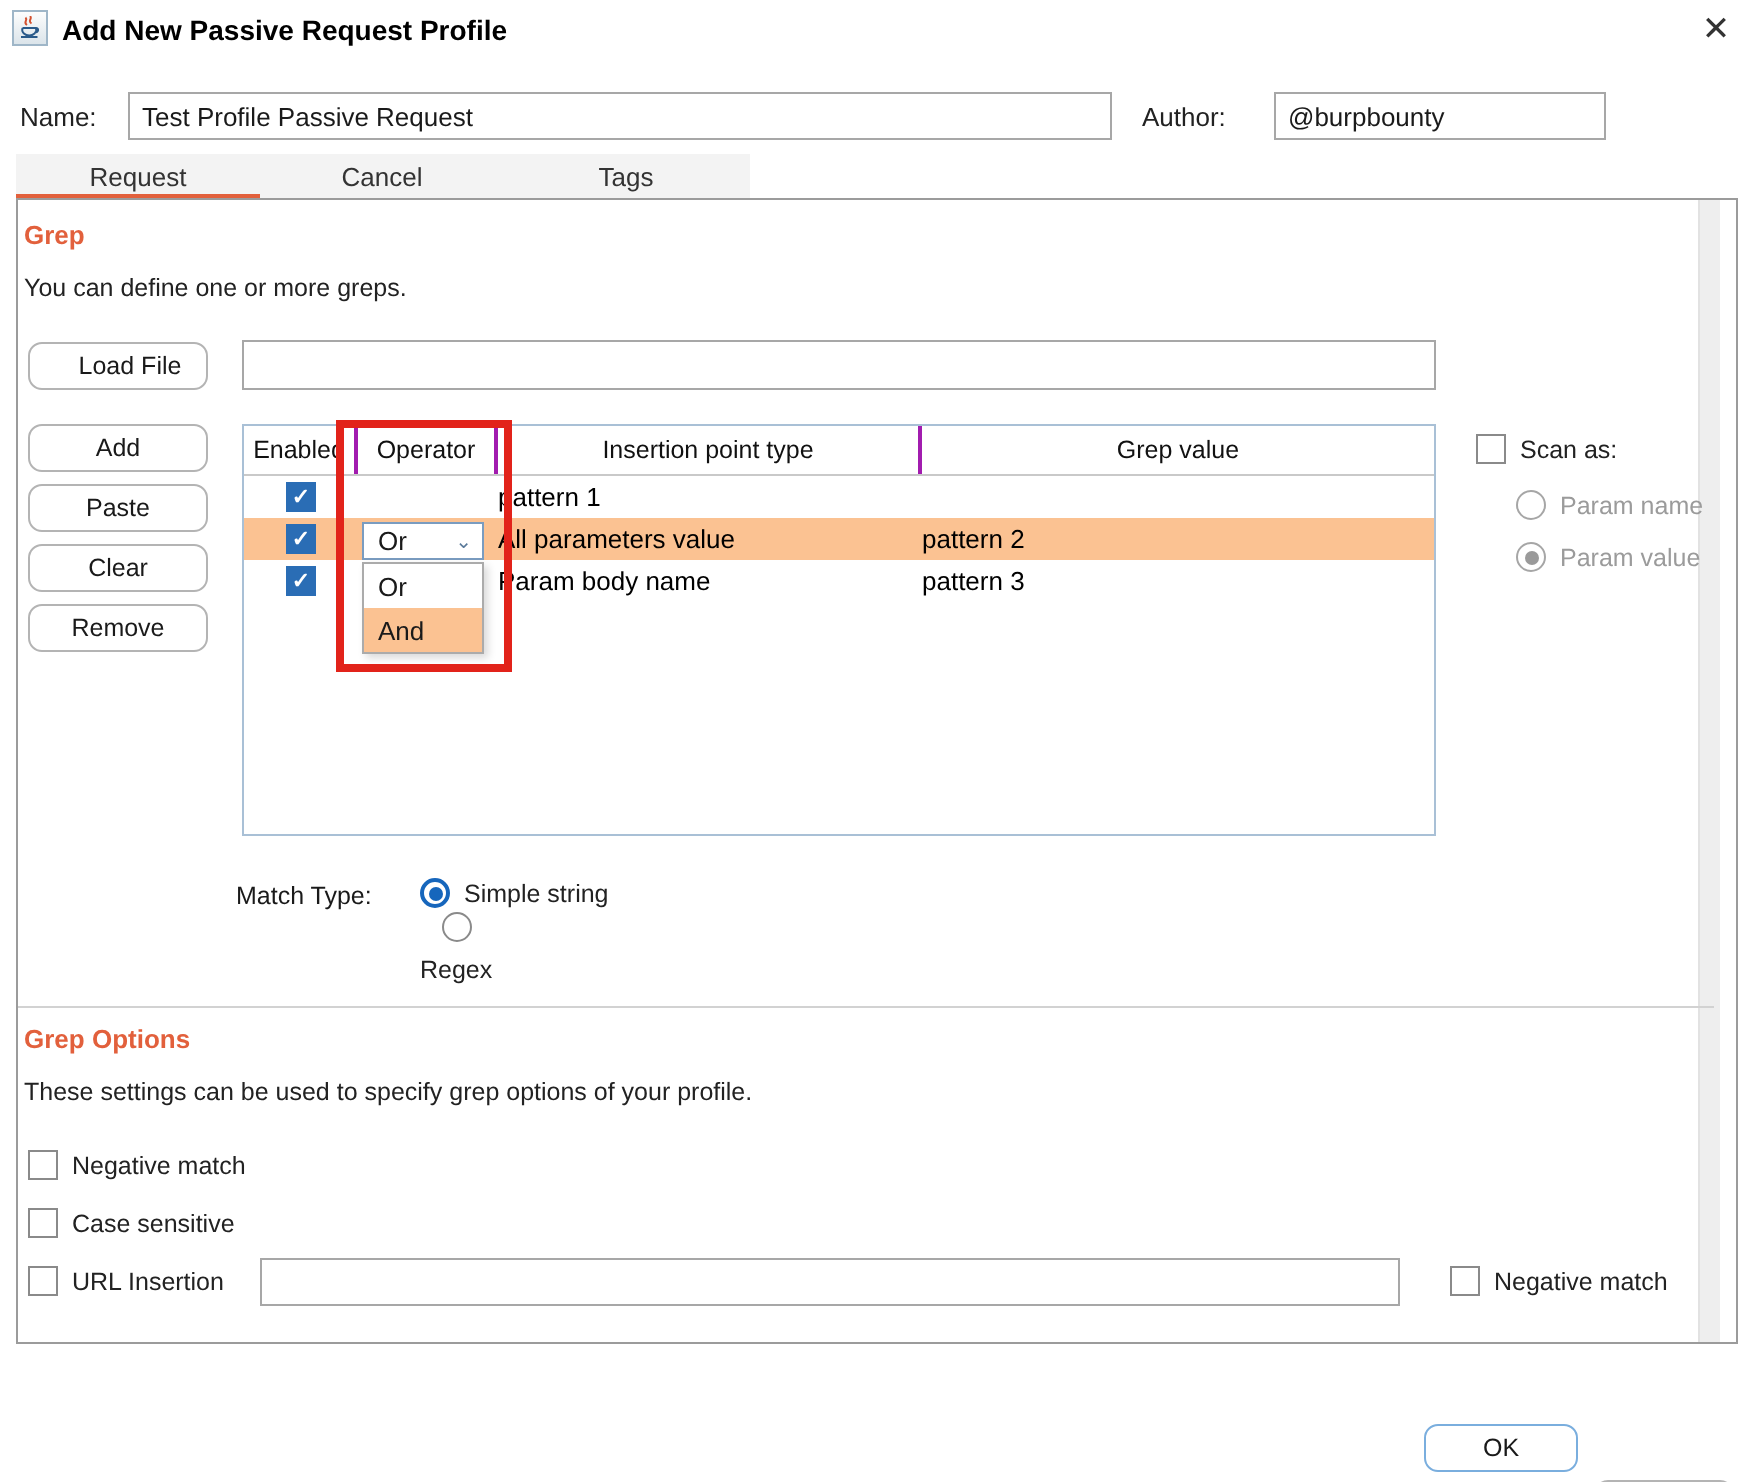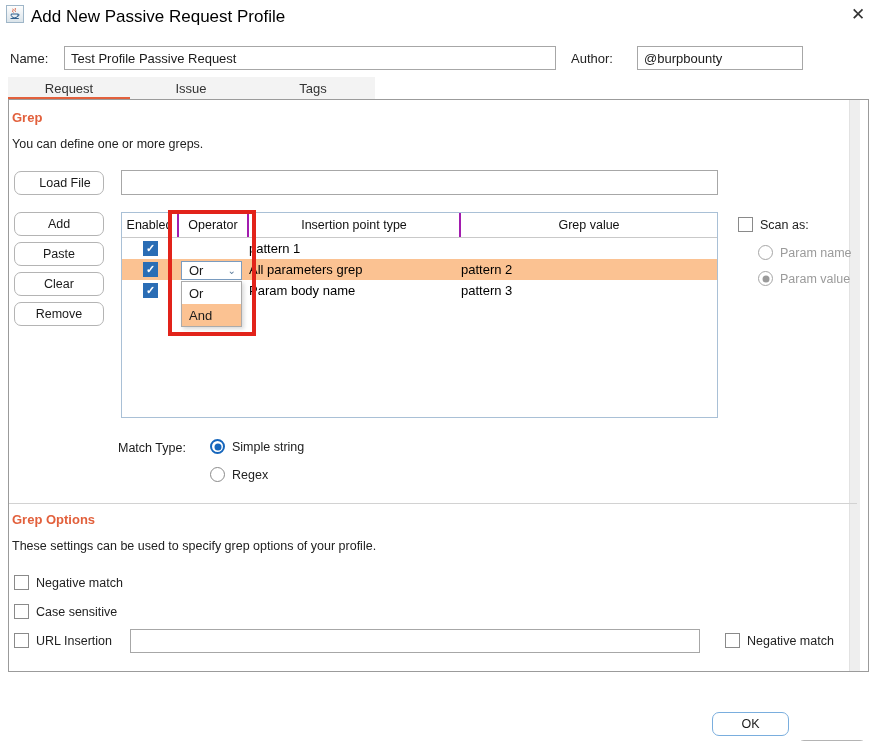--- a/index.html
+++ b/index.html
@@ -15,21 +15,21 @@
   .abs { position:absolute; }
 
   
   .titlebar { left:0; top:0; width:873px; height:28px; background:#fff; }
   .app-icon {
     left:6px; top:5px; width:18px; height:18px;
     border:1px solid #9fb6c8;
     background:linear-gradient(180deg,#fdfdfd,#dbe4ea);
     display:flex; align-items:center; justify-content:center;
   }
-  .title-text { left:31px; top:7px; font-weight:400; font-size:17px; color:#000; }
+  .title-text { left:31px; top:7px; font-weight:700; font-size:14px; color:#000; }
   .close-btn {
     left:846px; top:2px; width:24px; height:24px;
     display:flex; align-items:center; justify-content:center;
     font-size:17px; color:#333; cursor:pointer; background:transparent; border:none;
   }
 
   
   .field-label { top:51px; font-size:13px; color:#222; }
   input.txt {
     border:1px solid #a7a7a7; background:#fff; font-family:inherit;
@@ -163,21 +163,21 @@
   <button class="abs close-btn">✕</button>
 </div>
 
 <div class="abs field-label" style="left:10px;">Name:</div>
 <input class="abs txt name-input" value="Test Profile Passive Request" style="">
 <div class="abs field-label" style="left:571px;">Author:</div>
 <input class="abs txt author-input" value="@burpbounty" style="">
 
 <div class="abs tabstrip">
   <div class="tab selected">Request</div>
-  <div class="tab">Issue</div>
+  <div class="tab">Cancel</div>
   <div class="tab">Tags</div>
 </div>
 
 <div class="abs panel"></div>
 <div class="abs scroll-track"></div>
 
 <div class="abs section-heading" style="left:12px; top:110px;">Grep</div>
 <div class="abs section-desc" style="left:12px; top:137px;">You can define one or more greps.</div>
 
 <button class="abs btn" style="left:14px; top:171px; width:90px; height:24px;padding-left:12px;">Load File</button>
@@ -202,21 +202,21 @@
     </div>
     <div class="td col-operator"></div>
     <div class="td col-grep">pattern 1</div>
   </div>
 
   <div class="trow selected">
     <div class="td col-enabled center">
       <span class="cb checked">✓</span>
     </div>
     <div class="td col-operator"></div>
-    <div class="td col-insertion">All parameters grep</div>
+    <div class="td col-insertion">All parameters value</div>
     <div class="td col-grep">pattern 2</div>
   </div>
 
   <div class="trow">
     <div class="td col-enabled center">
       <span class="cb checked">✓</span>
     </div>
     <div class="td col-operator"></div>
     <div class="td col-insertion">Param body name</div>
     <div class="td col-grep">pattern 3</div>
@@ -245,21 +245,21 @@
 <div class="abs radio-row" style="left:758px; top:271px;">
   <span class="radio disabled sel"></span>
   <span class="cb-label disabled-text">Param value</span>
 </div>
 
 <div class="abs" style="left:118px; top:441px; font-size:12.5px;">Match Type:</div>
 <div class="abs radio-row" style="left:210px; top:439px;">
   <span class="radio sel"></span>
   <span class="cb-label">Simple string</span>
 </div>
-<div class="abs radio-row" style="left:210px; top:467px;">
+<div class="abs radio-row" style="left:210px; top:456px;flex-direction:column;">
   <span class="radio"></span>
   <span class="cb-label">Regex</span>
 </div>
 
 <div class="abs divider"></div>
 
 <div class="abs section-heading" style="left:12px; top:512px;">Grep Options</div>
 <div class="abs section-desc" style="left:12px; top:539px;">These settings can be used to specify grep options of your profile.</div>
 
 <div class="abs cb-row" style="left:14px; top:575px;">

